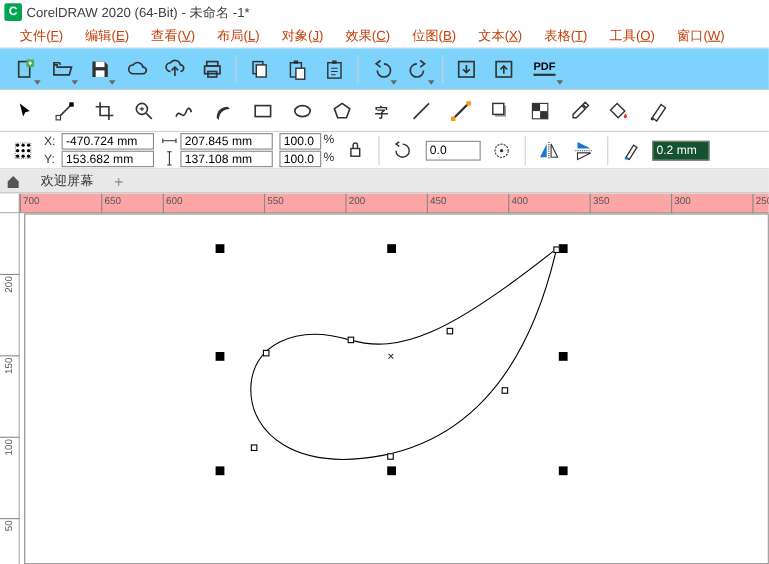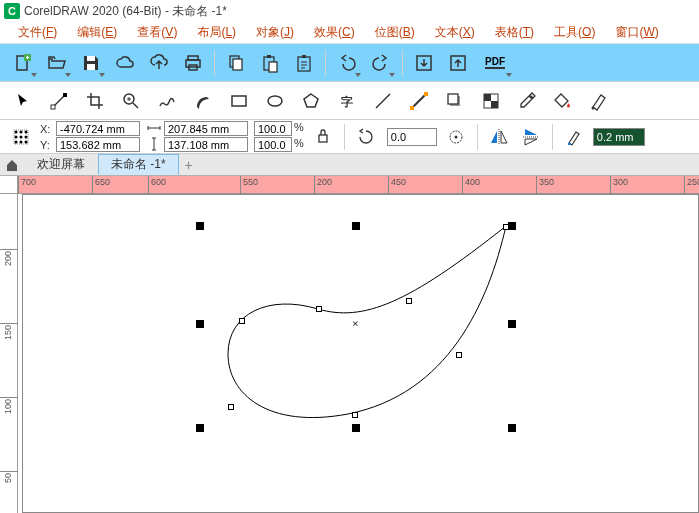--- a/index.html
+++ b/index.html
@@ -373,23 +373,20 @@
 
 <div class="tabs">
   <div class="tab-home">
       <svg width="14" height="14" viewBox="0 0 14 14">
         <path d="M2 7l5-5 5 5v6H2z" fill="#555"></path>
       </svg>
     </div>
   <div class="tab">
       <span>欢迎屏幕</span>
     </div>
-  <div class="tab active">
-      <span>未命名 -1*</span>
-    </div>
   <div class="tab-add">+</div>
 </div>
 
 <div class="canvas-area">
   <div class="ruler-corner"></div>
   <div class="ruler-h" id="rulerH">
       <div class="tick" style="left: 0px;">
         <span>700</span>
       </div>
       <div class="tick" style="left: 74px;">

